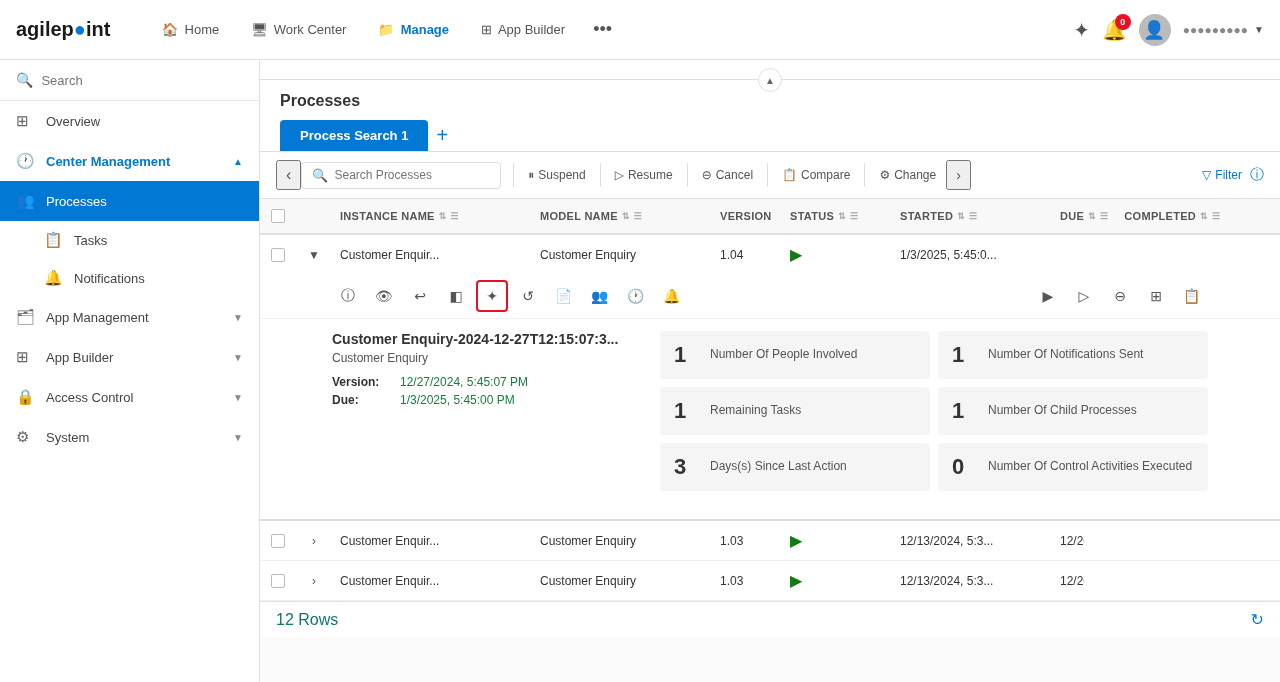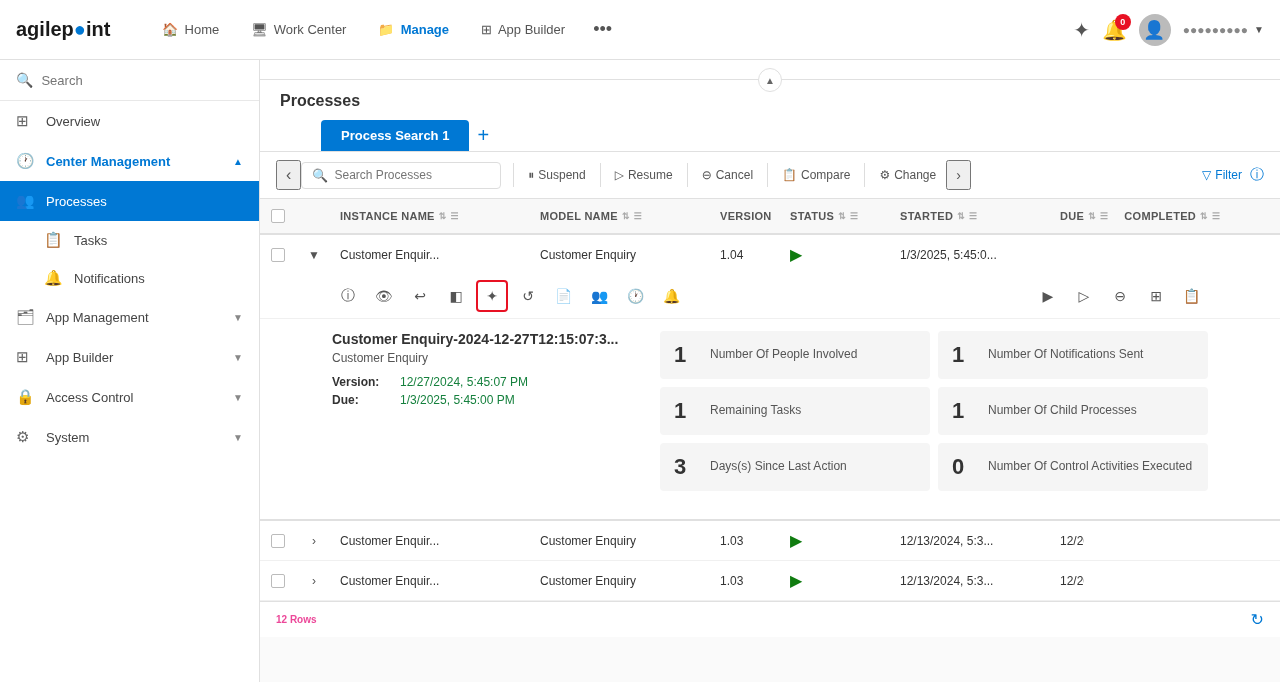--- a/index.html
+++ b/index.html
@@ -91,21 +91,21 @@
       background: #fff; padding: 12px 20px 0 20px;
       border-bottom: 1px solid #e0e0e0;
     }
     .processes-title {
       font-size: 16px; font-weight: 600; color: #333; margin-bottom: 10px;
     }
     .tab-bar { display: flex; align-items: center; gap: 0; }
     .tab-btn {
       background: #0078d4; color: #fff; border: none;
       padding: 8px 20px; font-size: 13px; cursor: pointer;
-      border-radius: 4px 4px 0 0; font-weight: 600; margin-left: 41px;
+      border-radius: 4px 4px 0 0; font-weight: 600;
     }
     .tab-add {
       background: none; border: none; cursor: pointer;
       font-size: 20px; color: #0078d4; margin-left: 8px;
       display: flex; align-items: center;
     }
 
     
     .toolbar {
       background: #fff; padding: 8px 16px;
@@ -560,18 +560,18 @@
           <span>12/13/2024, 5:3...</span>
         </div>
         <div class="td">
           <span>12/20/2024, 5:3...</span>
         </div>
         <div class="td"></div>
         <div class="td"></div>
       </div>
 
       <div style="display:flex; align-items:center; justify-content:space-between; padding:8px 16px; background:#fff; border-top:1px solid #e0e0e0;">
-        <span style="font-size:10px;color:#ec4899;font-weight:bold;">12 Rows</span>
+        <span style="font-size:16px;color:#0f766e;">12 Rows</span>
         <span style="font-size:16px;color:#0078d4;cursor:pointer;">↻</span>
       </div>
     </div>
   </main>
 </div>
 
 </body></html>

